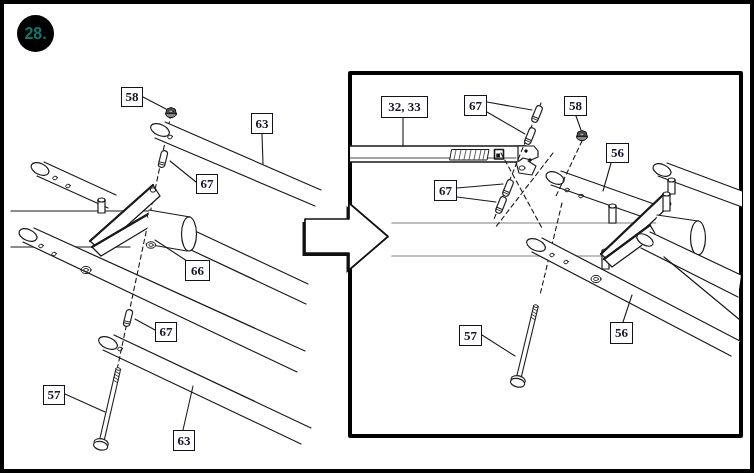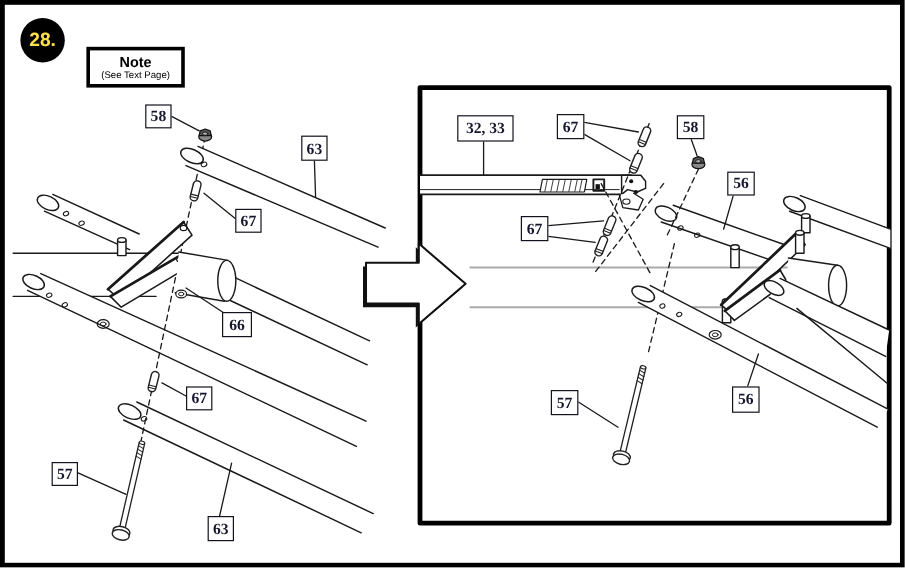--- a/index.html
+++ b/index.html
@@ -10,21 +10,21 @@
   }
   #art{position:absolute;left:0;top:0;z-index:1;}
   .plabel{
     position:absolute;z-index:3;background:#fff;border:1.4px solid #13131f;
     box-sizing:border-box;display:flex;align-items:center;justify-content:center;
     font:700 13px "Liberation Serif",serif;color:#16162e;letter-spacing:0;
   }
   #step-badge{
     position:absolute;left:13px;top:11px;width:37px;height:37px;z-index:4;
     background:#000;border-radius:50%;display:flex;align-items:center;justify-content:center;
-    color:#fde047;font:700 16px "Liberation Sans",sans-serif;
+    color:#0f766e;font:700 16px "Liberation Sans",sans-serif;
   }
   #note-box{
     position:absolute;left:68px;top:35px;width:82px;height:34px;z-index:4;
     background:#fff;border:3.5px solid #000;box-sizing:border-box;
     display:flex;flex-direction:column;align-items:center;justify-content:center;
     font-family:"Liberation Sans",sans-serif;color:#000;
   }
   #note-box .t{font-weight:700;font-size:12px;line-height:12px;}
   #note-box .s{font-size:8px;line-height:9px;}
 </style>
@@ -263,24 +263,20 @@
         <line x1="453" y1="184" x2="499" y2="180"></line>
         <line x1="453" y1="193" x2="492" y2="198"></line>
         <line x1="619" y1="318" x2="628" y2="291"></line>
         <line x1="478" y1="331" x2="511" y2="352"></line>
       </g>
     </g>
   </svg>
 
   <div id="step-badge">28.</div>
 
-  <div id="note-box">
-    <div class="t">Note</div>
-    <div class="s">(See Text Page)</div>
-  </div>
 
   <div class="plabel" style="left:117px;top:83px;width:22px;height:20px;">58</div>
   <div class="plabel" style="left:247px;top:109px;width:22px;height:21px;">63</div>
   <div class="plabel" style="left:192px;top:170px;width:22px;height:20px;">67</div>
   <div class="plabel" style="left:181px;top:256px;width:25px;height:21px;">66</div>
   <div class="plabel" style="left:151px;top:318px;width:22px;height:20px;">67</div>
   <div class="plabel" style="left:39px;top:381px;width:22px;height:20px;">57</div>
   <div class="plabel" style="left:169px;top:426px;width:22px;height:21px;">63</div>
 
   <div class="plabel" style="left:377px;top:92px;width:47px;height:22px;text-align:center;">32, 33</div>

